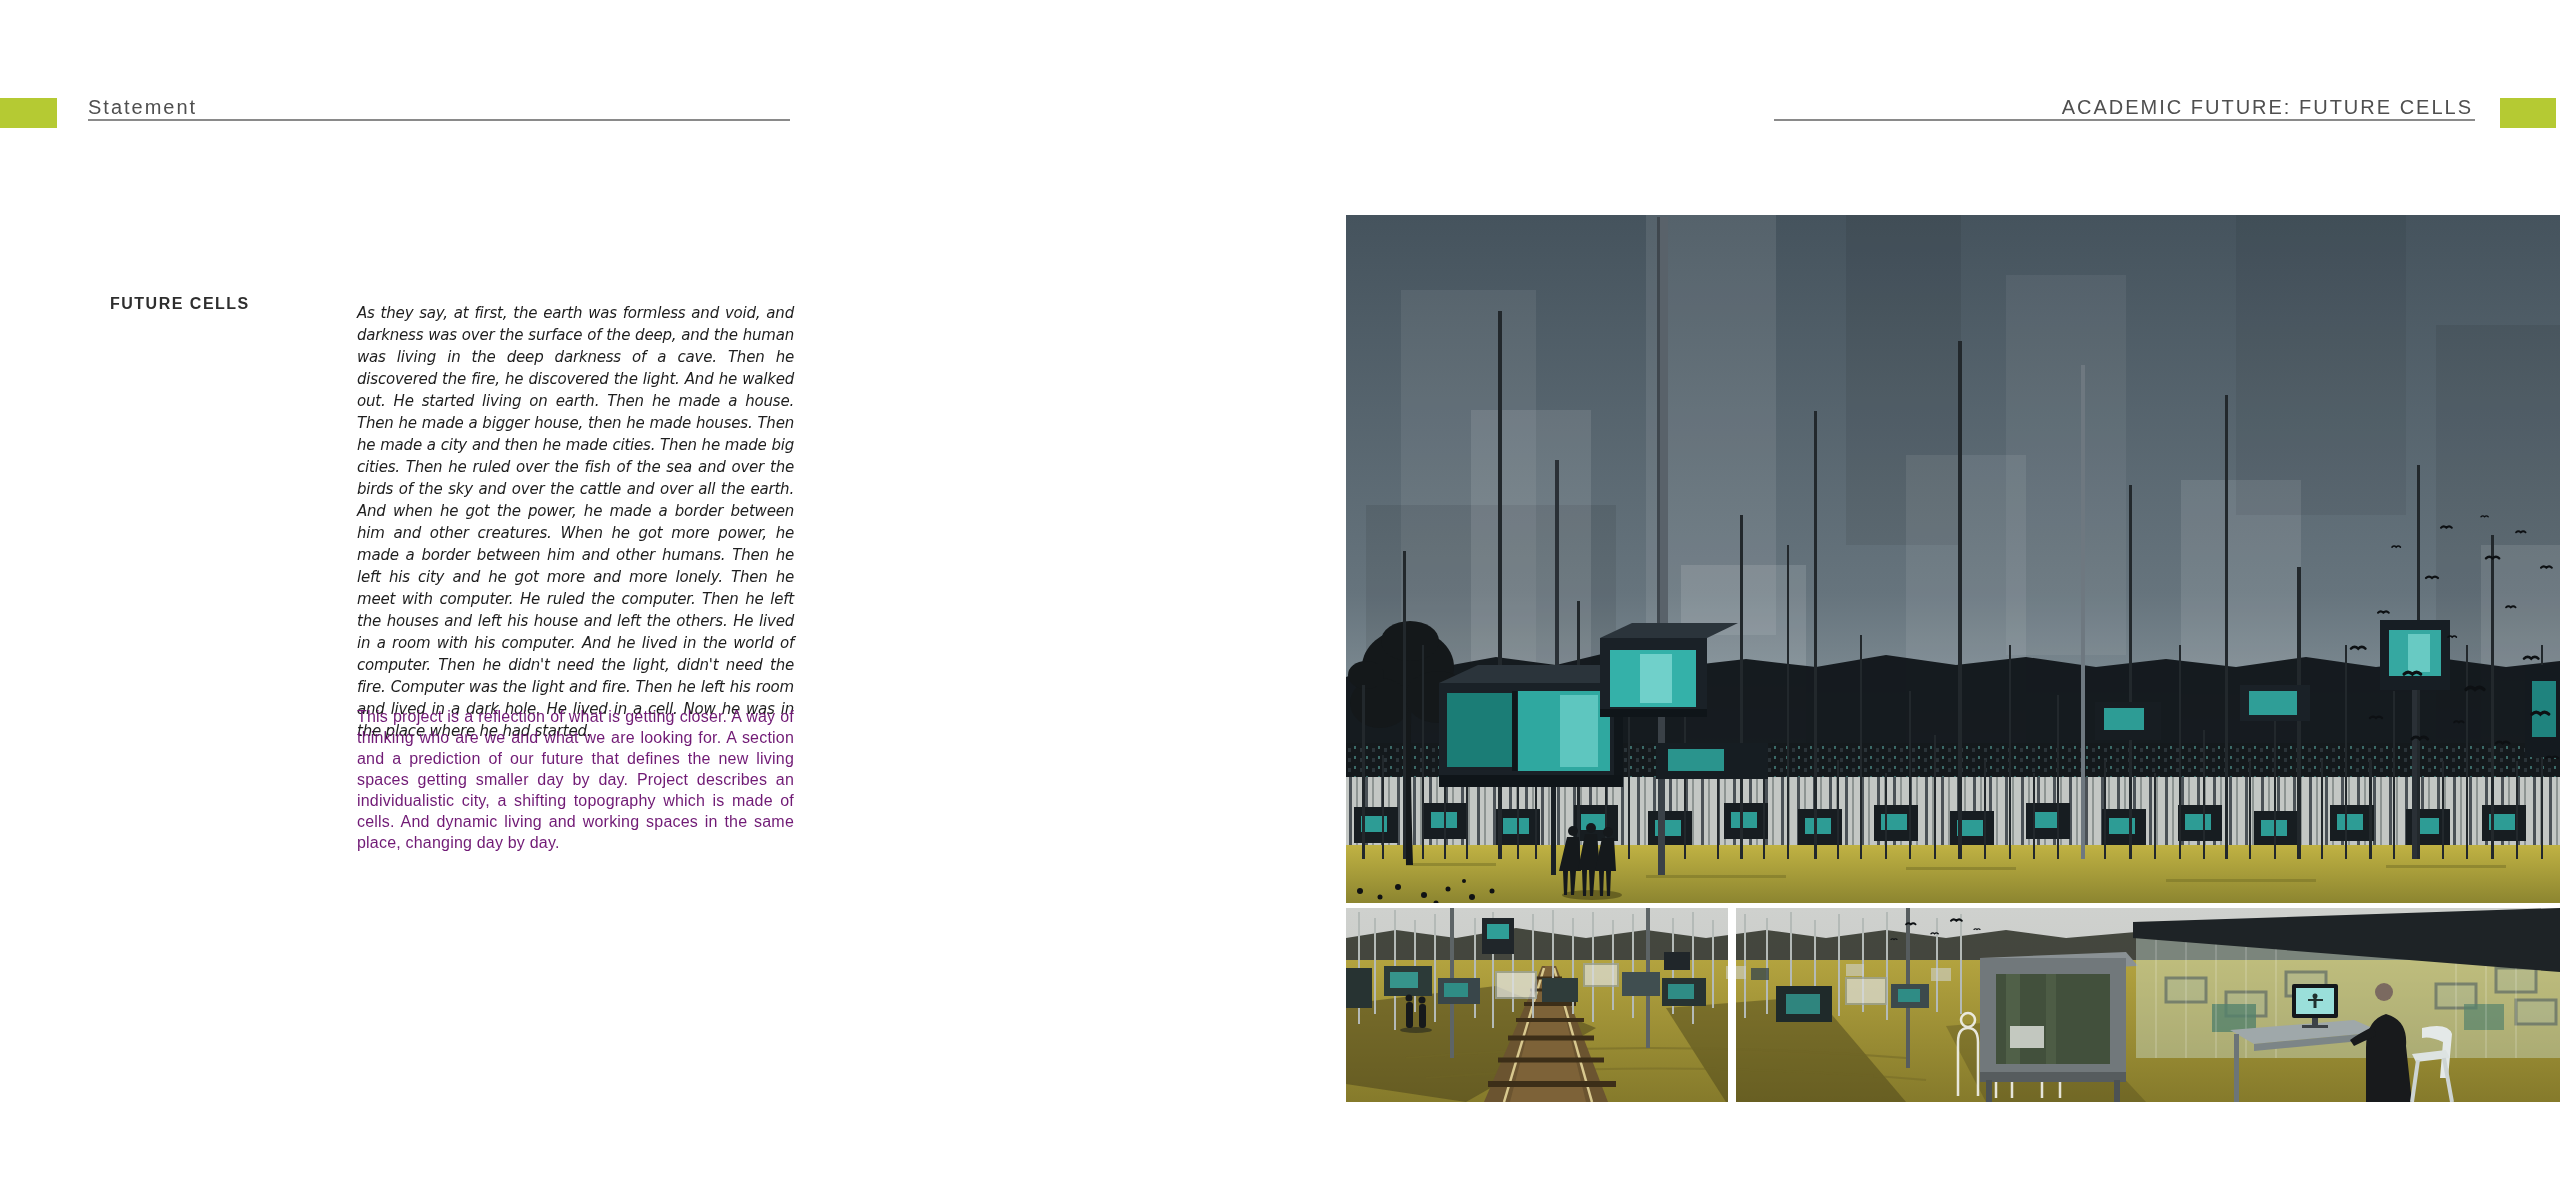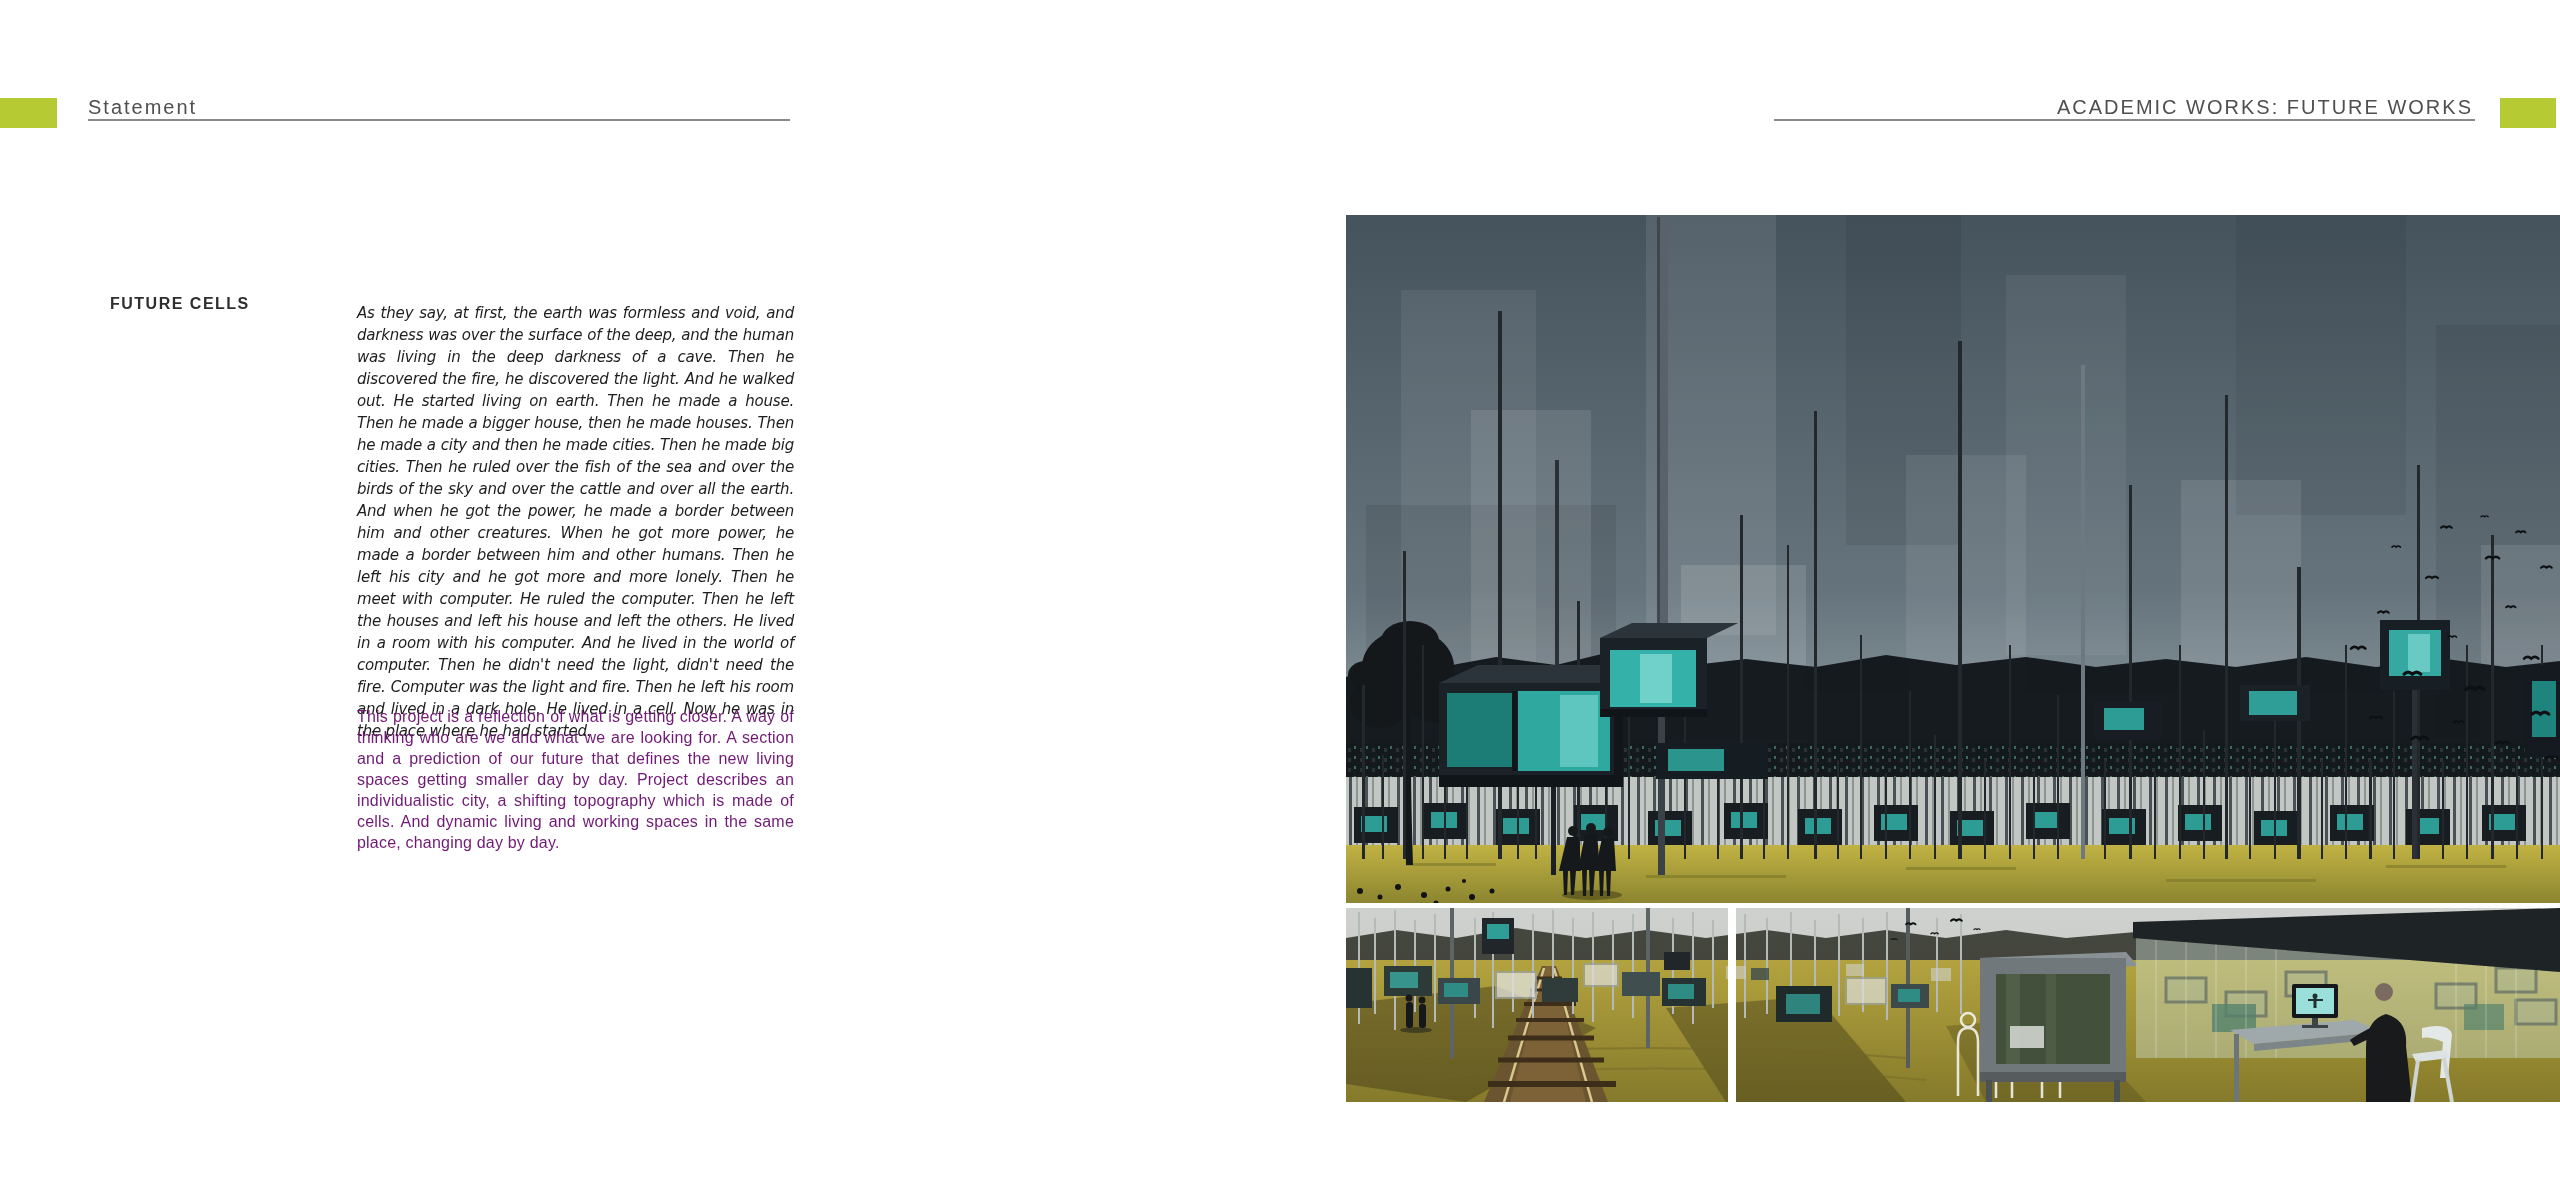--- a/index.html
+++ b/index.html
@@ -31,21 +31,21 @@
 </style>
 </head>
 <body>
 
 <div class="page">
 
   <div class="accent-block accent-left" style="background: rgb(181, 202, 51);"></div>
   <div class="hdr-label hdr-left-label">Statement</div>
   <div class="rule rule-left" style="background: rgb(138, 138, 138);"></div>
 
-  <div class="hdr-label hdr-right-label">ACADEMIC WORKS: FUTURE WORKS</div>
+  <div class="hdr-label hdr-right-label">ACADEMIC FUTURE: FUTURE CELLS</div>
   <div class="rule rule-right" style="background: rgb(138, 138, 138);"></div>
   <div class="accent-block accent-right" style="background: rgb(181, 202, 51);"></div>
 
   <div class="article-title">FUTURE CELLS</div>
   <p class="para para-story">As they say, at first, the earth was formless and void, and darkness was over the surface of the deep, and the human was living in the deep darkness of a cave. Then he discovered the fire, he discovered the light. And he walked out. He started living on earth. Then he made a house. Then he made a bigger house, then he made houses. Then he made a city and then he made cities. Then he made big cities. Then he ruled over the fish of the sea and over the birds of the sky and over the cattle and over all the earth. And when he got the power, he made a border between him and other creatures. When he got more power, he made a border between him and other humans. Then he left his city and he got more and more lonely. Then he meet with computer. He ruled the computer. Then he left the houses and left his house and left the others. He lived in a room with his computer. And he lived in the world of computer. Then he didn't need the light, didn't need the fire. Computer was the light and fire. Then he left his room and lived in a dark hole. He lived in a cell. Now he was in the place where he had started.</p>
   <p class="para para-desc">This project is a reflection of what is getting closer. A way of thinking who are we and what we are looking for. A section and a prediction of our future that defines the new living spaces getting smaller day by day. Project describes an individualistic city, a shifting topography which is made of cells. And dynamic living and working spaces in the same place, changing day by day.</p>
 
   <figure class="fig fig-main" style="margin:0">
   <svg viewBox="0 0 1214 688" preserveAspectRatio="none">
     <defs>

